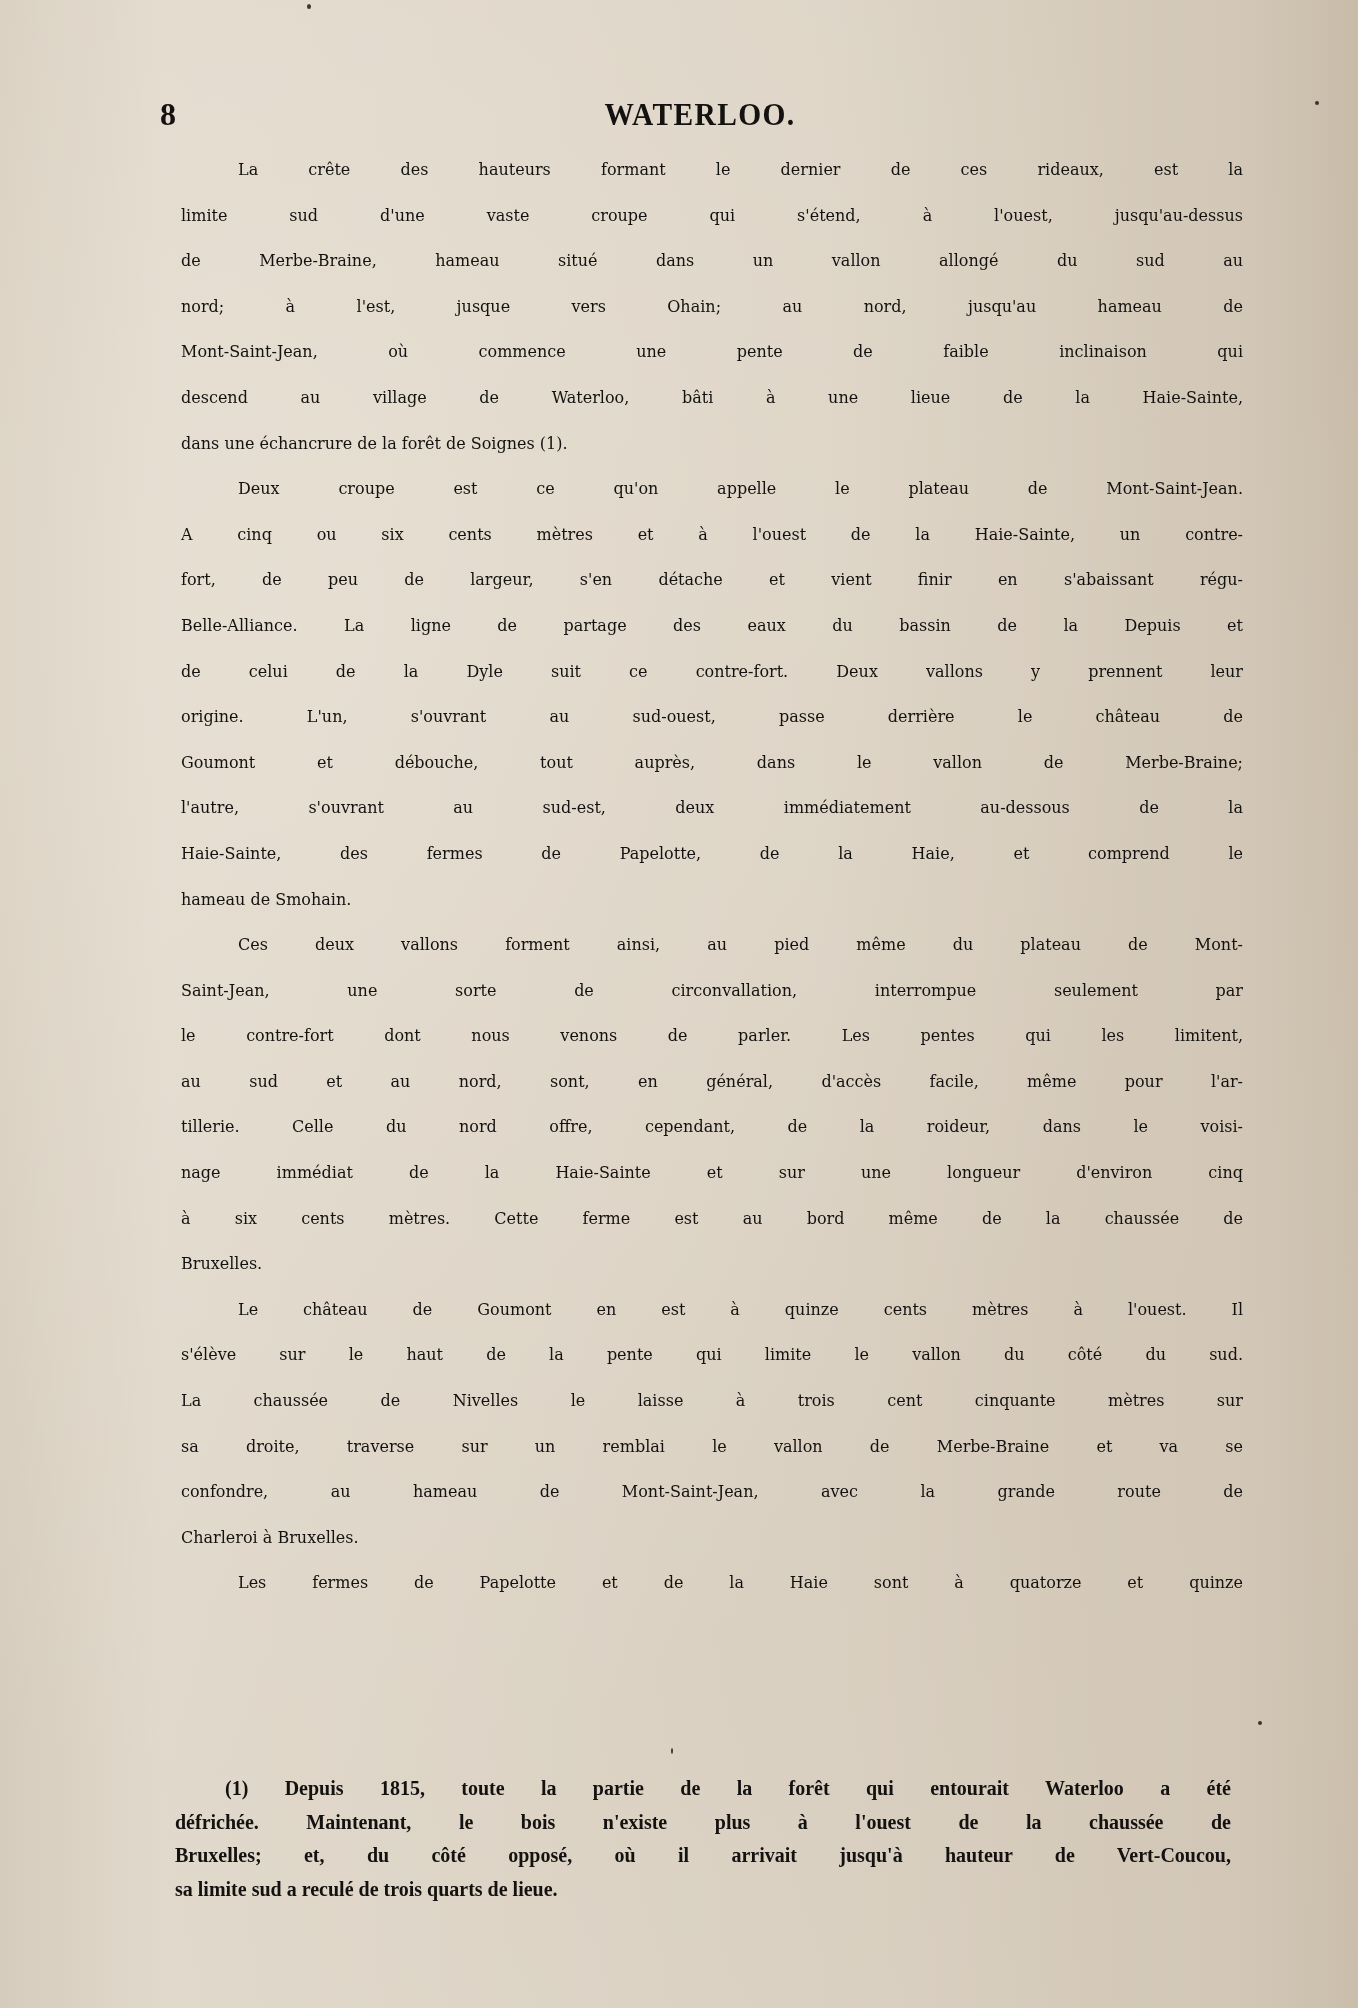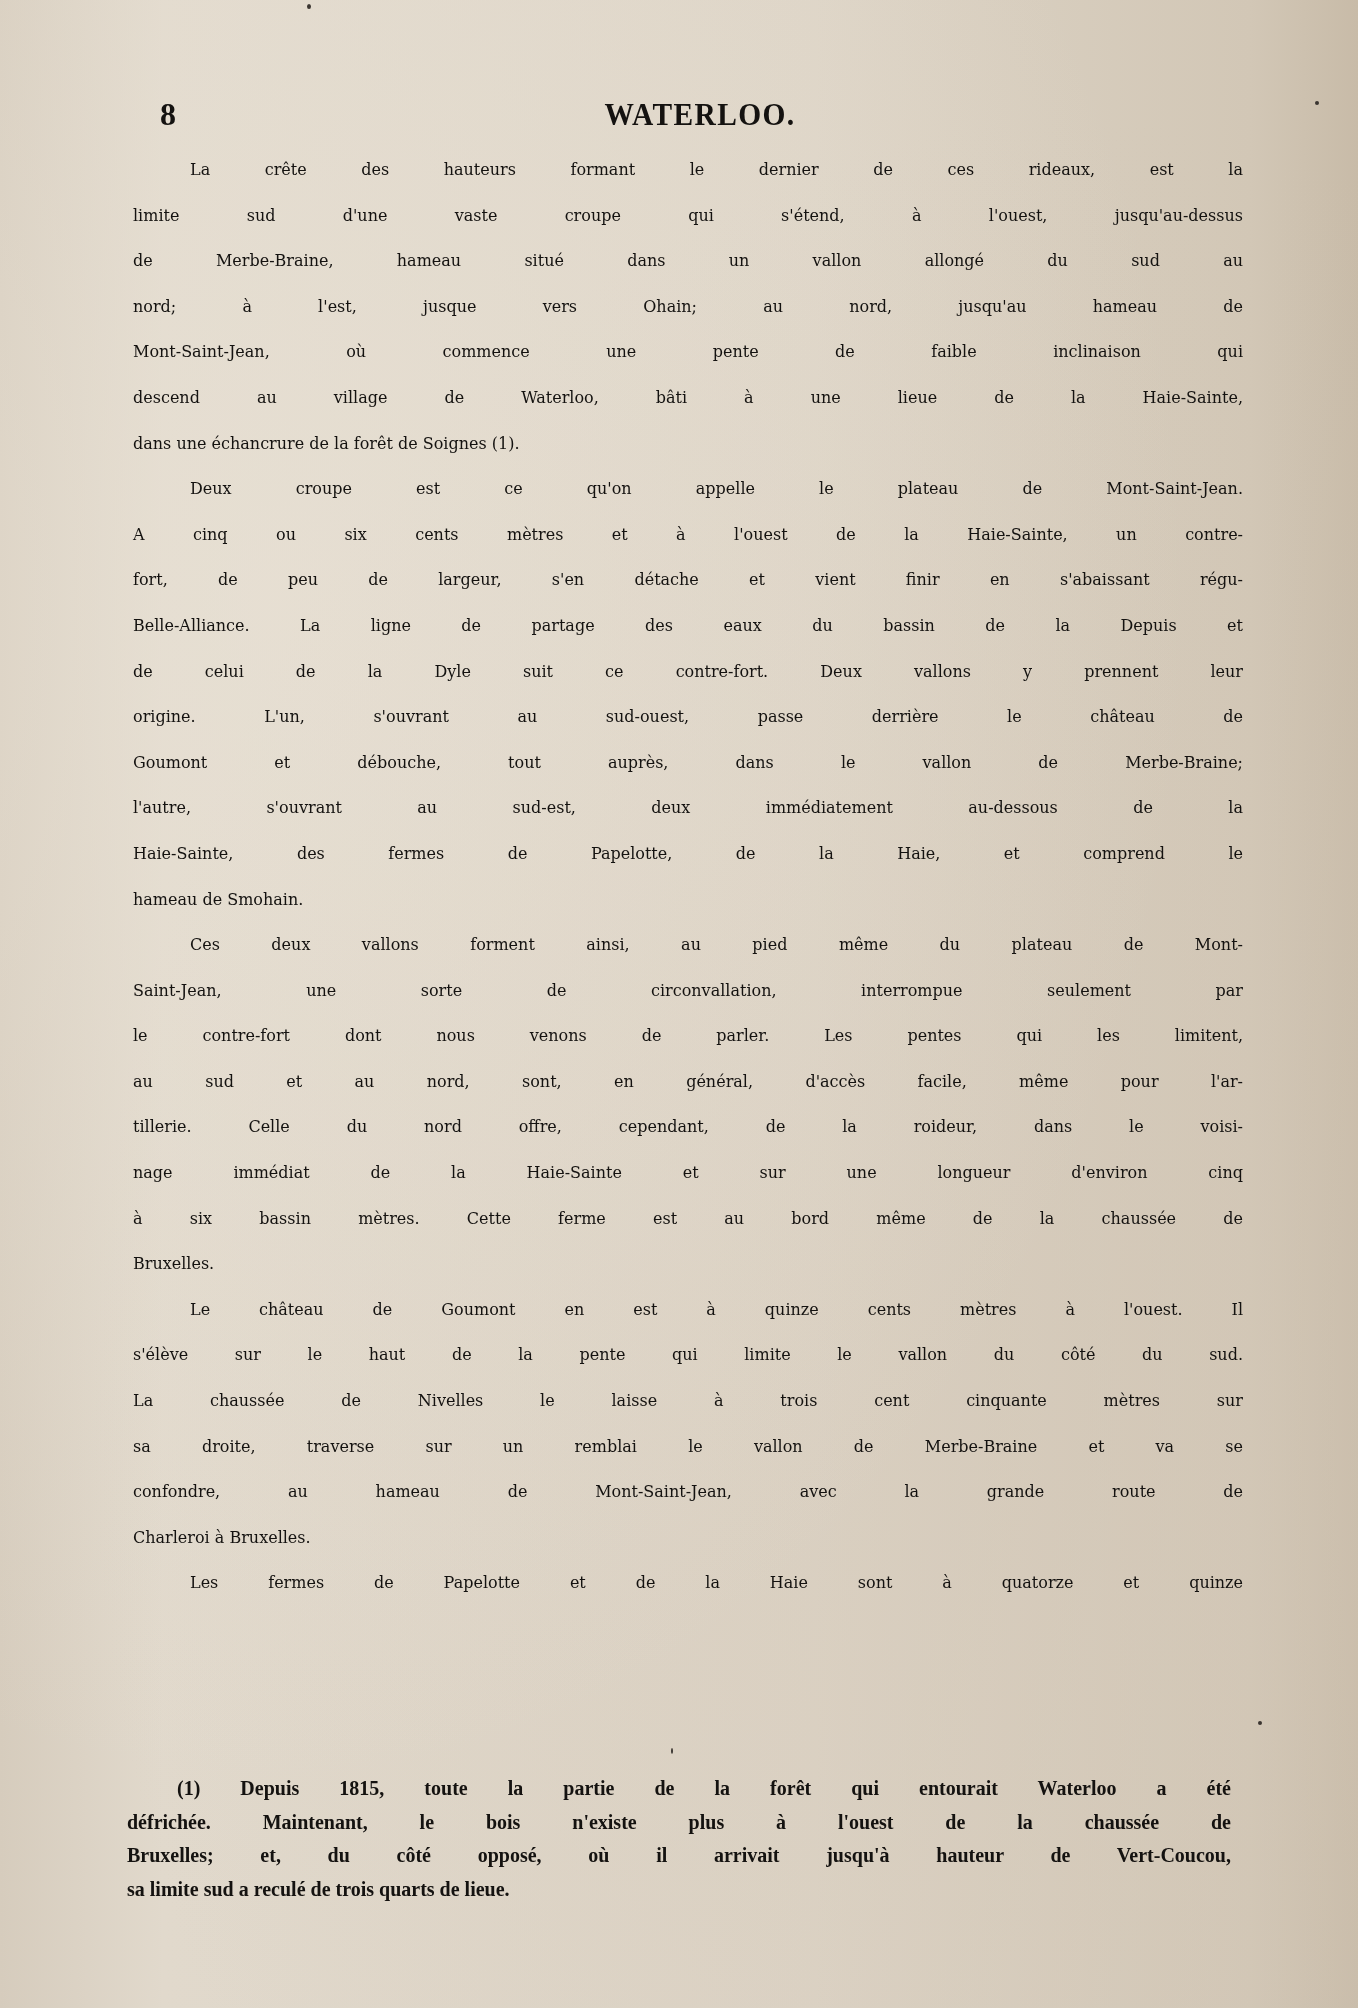--- a/index.html
+++ b/index.html
@@ -58,20 +58,21 @@
       left: 133px;
       top: 160px;
       width: 1110px;
     }
     .line {
       display: block;
       text-align: justify;
       text-align-last: justify;
       white-space: nowrap;
       height: 45.6px;
+      margin-left: 48px;
     }
     .line.last {
       text-align-last: left;
     }
     .line.indent {
       padding-left: 57px;
     }
     .footnote {
       position: absolute;
       left: 127px;
@@ -126,21 +127,21 @@
       <span class="line last">hameau de Smohain.</span>
     </div>
 
     <div class="para-block">
       <span class="line indent">Ces deux vallons forment ainsi, au pied même du plateau de Mont-</span>
       <span class="line">Saint-Jean, une sorte de circonvallation, interrompue seulement par</span>
       <span class="line">le contre-fort dont nous venons de parler. Les pentes qui les limitent,</span>
       <span class="line">au sud et au nord, sont, en général, d'accès facile, même pour l'ar-</span>
       <span class="line">tillerie. Celle du nord offre, cependant, de la roideur, dans le voisi-</span>
       <span class="line">nage immédiat de la Haie-Sainte et sur une longueur d'environ cinq</span>
-      <span class="line">à six bassin mètres. Cette ferme est au bord même de la chaussée de</span>
+      <span class="line">à six cents mètres. Cette ferme est au bord même de la chaussée de</span>
       <span class="line last">Bruxelles.</span>
     </div>
 
     <div class="para-block">
       <span class="line indent">Le château de Goumont en est à quinze cents mètres à l'ouest. Il</span>
       <span class="line">s'élève sur le haut de la pente qui limite le vallon du côté du sud.</span>
       <span class="line">La chaussée de Nivelles le laisse à trois cent cinquante mètres sur</span>
       <span class="line">sa droite, traverse sur un remblai le vallon de Merbe-Braine et va se</span>
       <span class="line">confondre, au hameau de Mont-Saint-Jean, avec la grande route de</span>
       <span class="line last">Charleroi à Bruxelles.</span>

